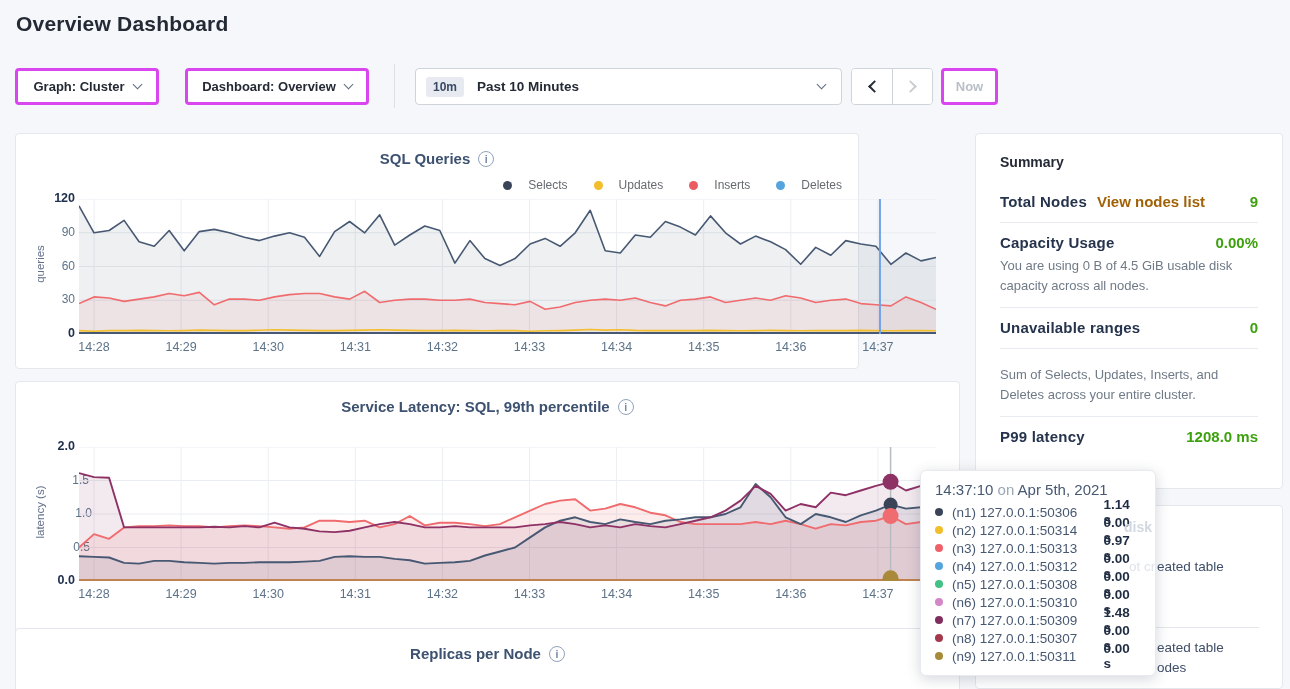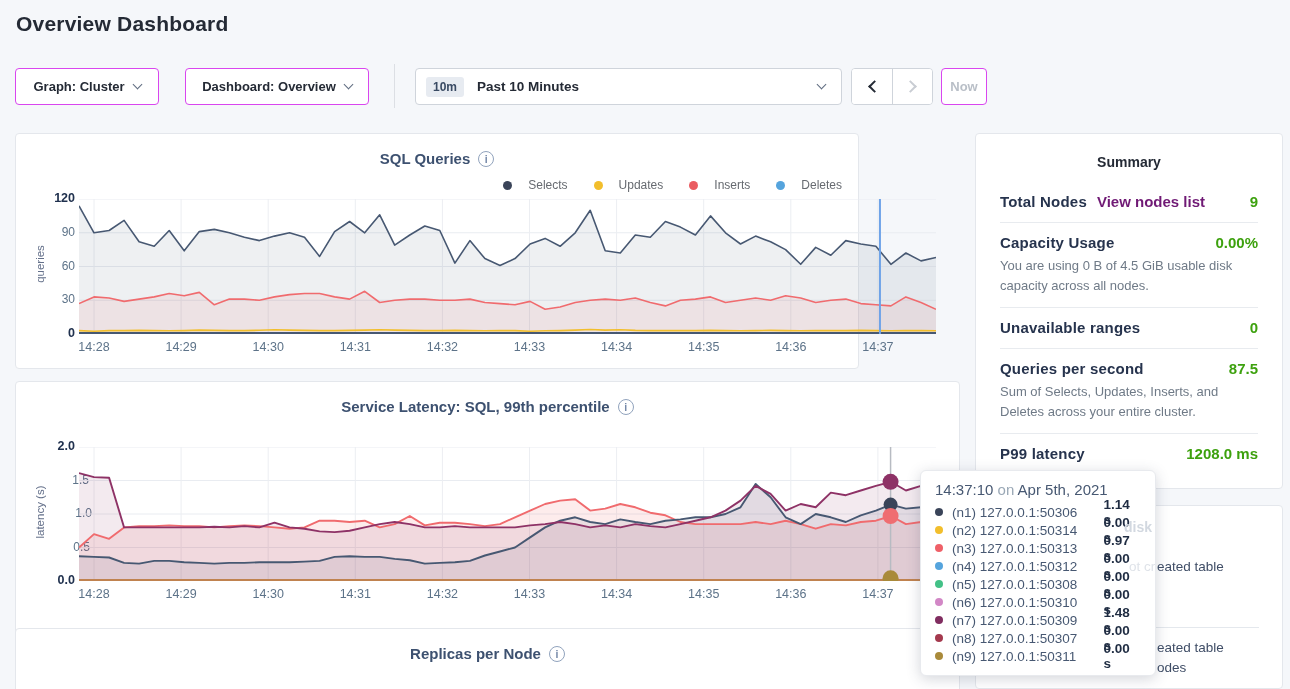--- a/index.html
+++ b/index.html
@@ -10,57 +10,57 @@
     font-family:"Liberation Sans","DejaVu Sans",sans-serif;
     color:#242a35;
   }
   .page-title {
     position:absolute; left:16px; top:12px;
     font-size:21px; font-weight:600; color:#242a35; letter-spacing:.2px;
   }
   
   .btn {
     position:absolute; top:68px; height:37px; background:#fff;
-    border:1px solid #d946ef; border-radius:4px;
+    border:3px solid #d946ef; border-radius:4px;
     display:flex; align-items:center; justify-content:center; gap:9px;
     font-size:13px; font-weight:700; color:#242a35; cursor:pointer;
   }
   .caret { width:7px; height:7px; border-right:1.6px solid #5f6c80; border-bottom:1.6px solid #5f6c80; transform:rotate(45deg); margin-top:-4px; }
   .v-divider { position:absolute; left:394px; top:64px; width:1px; height:44px; background:#dcdfe4; }
   .time-picker { position:absolute; left:415px; top:68px; width:427px; height:37px; background:#fff; border:1px solid #cfd4db; border-radius:4px; display:flex; align-items:center; padding:0 16px 0 10px; cursor:pointer; }
   .time-badge { background:#e7ebf1; color:#394a63; font-size:12px; font-weight:700; padding:3px 7px; border-radius:3px; }
   .time-label { font-size:13.5px; font-weight:700; margin-left:13px; }
   .time-picker .caret { margin-left:auto; }
   .arrow-group { position:absolute; left:851px; top:68px; height:37px; display:flex; border:1px solid #cfd4db; border-radius:4px; overflow:hidden; background:#fff; }
   .arrow-btn { width:40px; height:100%; display:flex; align-items:center; justify-content:center; background:#fff; border:none; cursor:pointer; }
   .arrow-btn + .arrow-btn { border-left:1px solid #cfd4db; }
   .chev { width:9px; height:9px; }
   .chev.left  { border-left:2.2px solid #242a35; border-bottom:2.2px solid #242a35; transform:rotate(45deg); margin-left:4px;}
   .chev.right { border-right:2.2px solid #c9cdd3; border-bottom:2.2px solid #c9cdd3; transform:rotate(-45deg); margin-right:4px;}
-  .now-btn { left:941px; width:46px; color:#b9bfc7; cursor:default; }
+  .now-btn { left:941px; width:57px; color:#b9bfc7; cursor:default; }
   
   .card { position:absolute; background:#fff; border:1px solid #e4e7ec; border-radius:4px; }
   .chart-card-title { position:absolute; left:0; right:0; top:16px; display:flex; justify-content:center; align-items:center; gap:8px; font-size:15px; font-weight:700; color:#3d5170; }
   .info-icon { width:16px; height:16px; border:1px solid #91a3bd; border-radius:50%; color:#7488a8; font-size:10.5px; display:inline-flex; align-items:center; justify-content:center; font-style:normal; cursor:pointer; }
   .info-icon::after { content:"i"; }
   .legend { position:absolute; right:16px; top:44px; display:flex; gap:26px; }
   .legend-item { display:flex; align-items:center; gap:16px; font-size:12px; color:#666a70; }
   .legend-dot { width:9px; height:9px; border-radius:50%; }
   .ytick { position:absolute; width:58px; text-align:right; font-size:12px; color:#5d7389; }
   .ytick.bold { font-weight:700; color:#20314e; font-size:12.5px; }
   .xtick { position:absolute; width:48px; text-align:center; font-size:12.5px; color:#5d7389; }
   .ylab { position:absolute; width:80px; text-align:center; font-size:11.5px; color:#64708a; transform:rotate(-90deg); }
   
   .summary-card { left:975px; top:133px; width:308px; height:356px; padding:10px 24px 0; overflow:hidden; }
-  .summary-header { text-align:center; font-size:14px; font-weight:700; color:#242a35; padding:10px 0 12px; }
+  .summary-header { font-size:14px; font-weight:700; color:#242a35; padding:10px 0 12px; }
   .srow { padding:11px 0 12px; border-bottom:1px solid #e8ebef; }
   .srow:last-child { border-bottom:none; }
   .srow-top { display:flex; align-items:baseline; gap:10px; }
   .srow-label { font-size:15px; font-weight:700; color:#26334d; letter-spacing:.2px; }
-  .srow-link { font-size:15px; font-weight:700; color:#701a75; cursor:pointer; }
+  .srow-link { font-size:15px; font-weight:700; color:#a16207; cursor:pointer; }
   .srow-value { margin-left:auto; font-size:15px; font-weight:700; color:#3da10e; }
   .srow-desc { margin-top:5px; font-size:13px; line-height:1.5; color:#6f7a87; }
   .events-card { left:975px; top:505px; width:308px; height:184px; }
   .events-divider { position:absolute; left:999px; top:627px; width:260px; height:1px; background:#e4e8ed; z-index:10; }
   .frag { position:absolute; font-size:13.5px; color:#3f4d66; z-index:30; white-space:nowrap; }
   .frag.ghost { color:#dfe3e9; }
   .frag.ghost-header { color:#d2d8e0; font-weight:700; font-size:14px; }
   
   .chart-tooltip { position:absolute; left:920px; top:470px; width:236px; z-index:25;
     background:#fff; border:1px solid #e8eaee; border-radius:6px;
@@ -242,24 +242,20 @@
       </div>
       <div class="srow-desc">You are using 0 B of 4.5 GiB usable disk capacity across all nodes.</div>
     </div>
     <div class="srow">
       <div class="srow-top">
         <span class="srow-label">Unavailable ranges</span>
         <span class="srow-value">0</span>
       </div>
     </div>
     <div class="srow">
-      <div class="srow-top">
-        <span class="srow-label">Queries per second</span>
-        <span class="srow-value">87.5</span>
-      </div>
       <div class="srow-desc">Sum of Selects, Updates, Inserts, and Deletes across your entire cluster.</div>
     </div>
     <div class="srow">
       <div class="srow-top">
         <span class="srow-label">P99 latency</span>
         <span class="srow-value">1208.0 ms</span>
       </div>
     </div>
   </aside>
 

